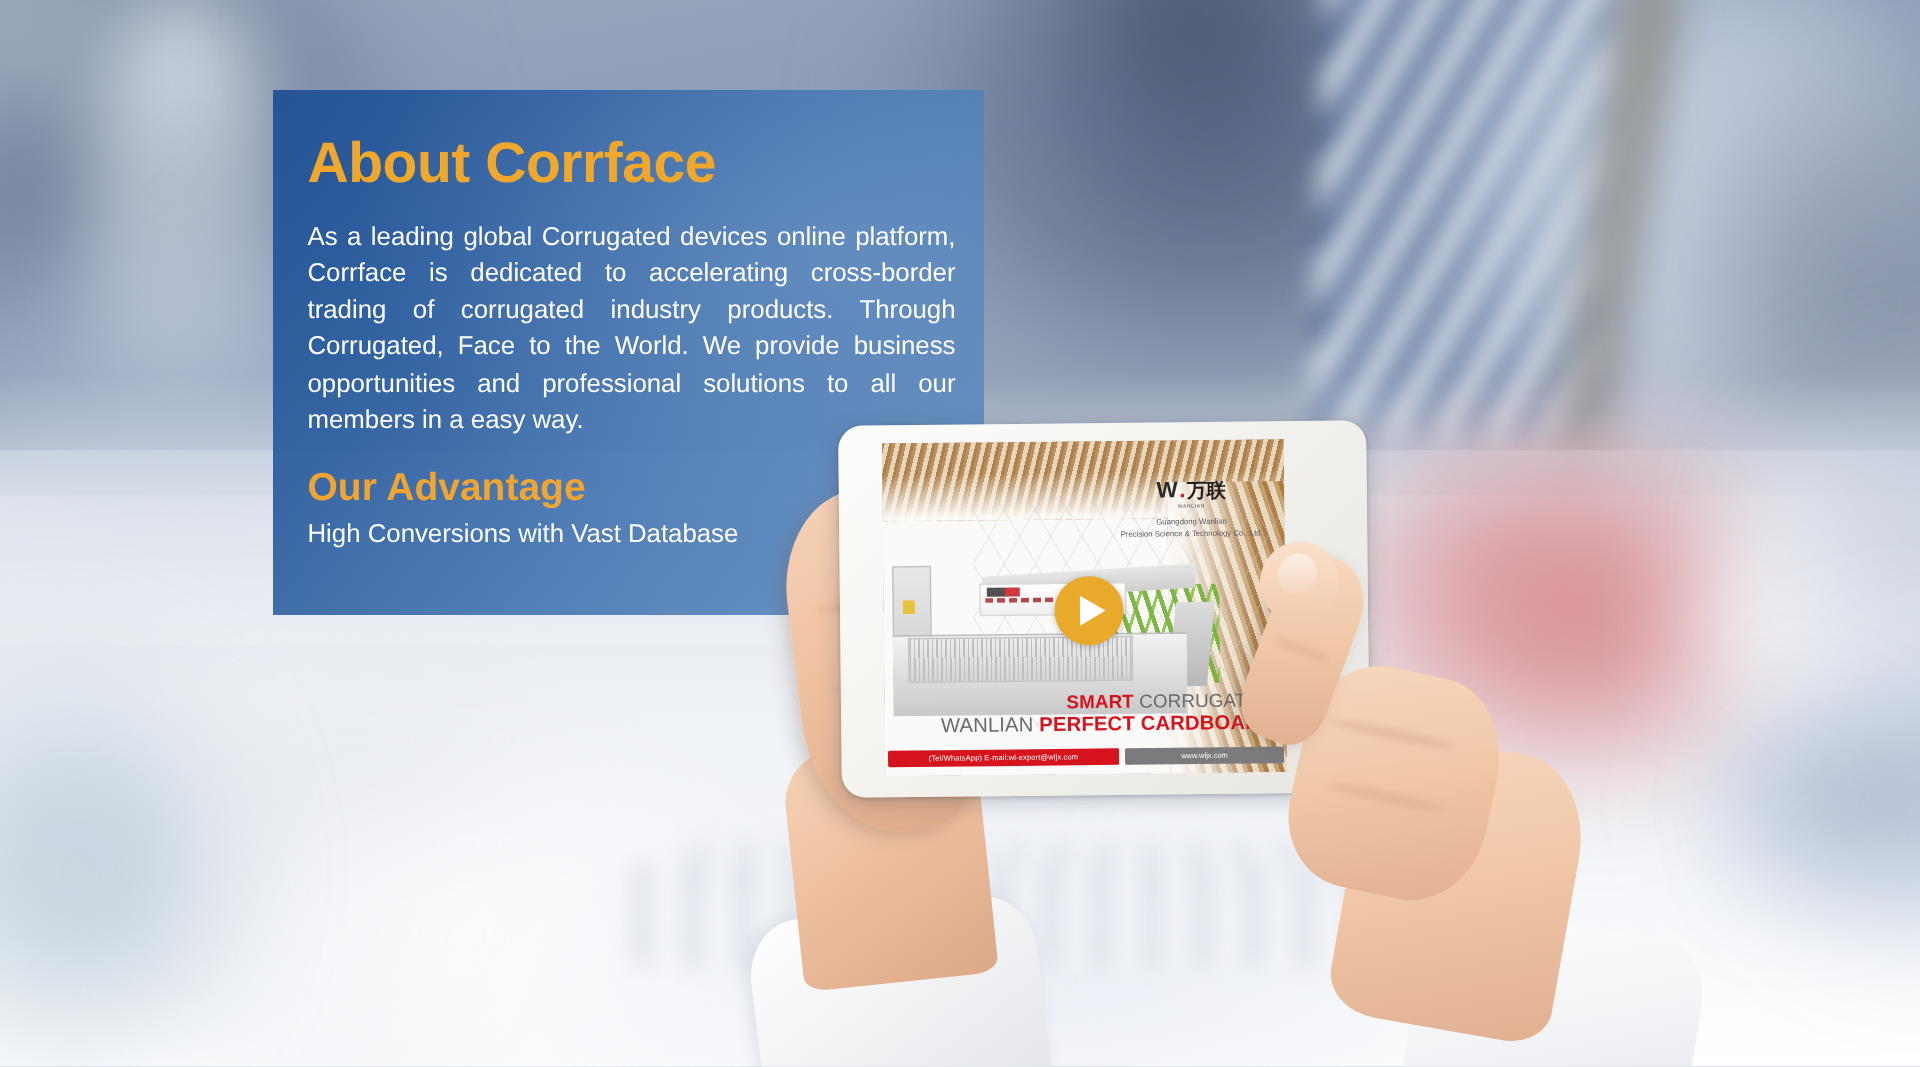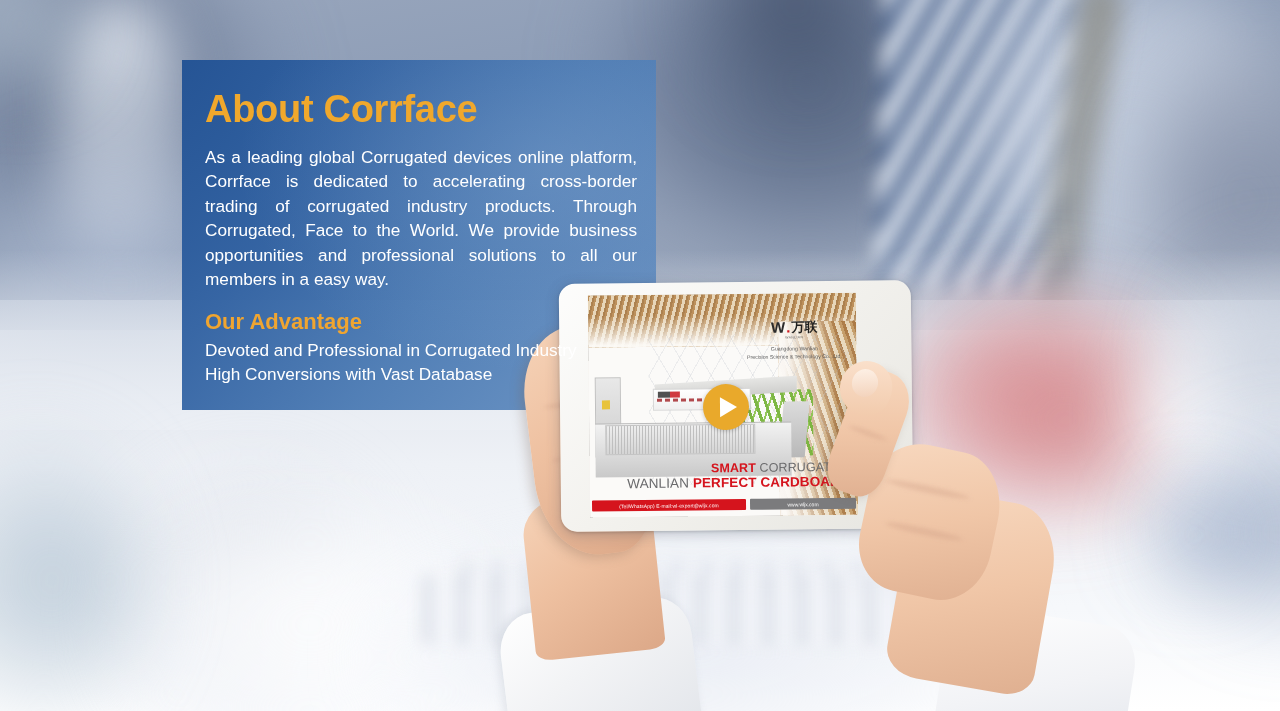--- a/index.html
+++ b/index.html
@@ -129,21 +129,21 @@
     font-size:38px; font-weight:bold; letter-spacing:-.3px;
     margin-bottom:17px; line-height:1;
   }
   #panel-body {
     color:#ffffff; font-size:17.2px; line-height:24.4px;
     text-align:justify; text-justify:inter-word;
     width:432px; margin-bottom:17px;
     font-weight:400;
   }
   #adv-title {
-    color:#f0a530; font-size:22px; font-weight:bold;
+    color:#f0a530; font-size:26px; font-weight:bold;
     margin-bottom:2px; line-height:1.25;
   }
   .adv-line { color:#ffffff; font-size:17.2px; line-height:24.5px; }
 
   
   #tablet-scene { position:absolute; left:380px; top:255px; width:900px; height:456px; }
 
   #tablet {
     position:absolute; left:180px; top:27px; width:352px; height:248px;
     background:linear-gradient(135deg,#fdfdfc 0%,#f3f2ee 45%,#e7e6e1 100%);
@@ -387,21 +387,20 @@
   <div class="bgl teal-l"></div>
   <div class="bgl blue-chart"></div>
   <div class="bgl blue-dot"></div>
 </div>
 
 <section id="about-panel">
   <div class="panel-inner">
     <h1 id="panel-title">About Corrface</h1>
     <p id="panel-body">As a leading global Corrugated devices online platform, Corrface is dedicated to accelerating cross-border trading of corrugated industry products. Through Corrugated, Face to the World. We provide business opportunities and professional solutions to all our members in a easy way.</p>
     <h2 id="adv-title">Our Advantage</h2>
-    <div class="adv-line">Devoted and Professional in Corrugated Industry</div>
     <div class="adv-line">High Conversions with Vast Database</div>
   </div>
 </section>
 
 <div id="tablet-scene">
 
   <div class="hand" id="hand-left">
     <div id="hl-sleeve" class="hand"></div>
     <div id="hl-wrist" class="hand skin-a"></div>
     <div id="hl-palm" class="hand skin-a">

